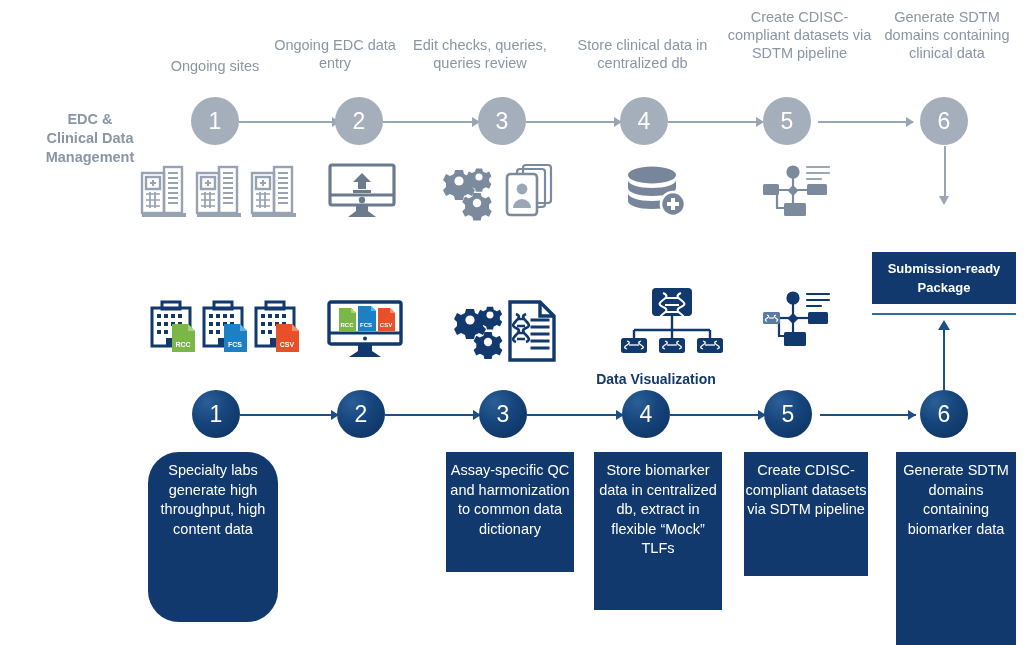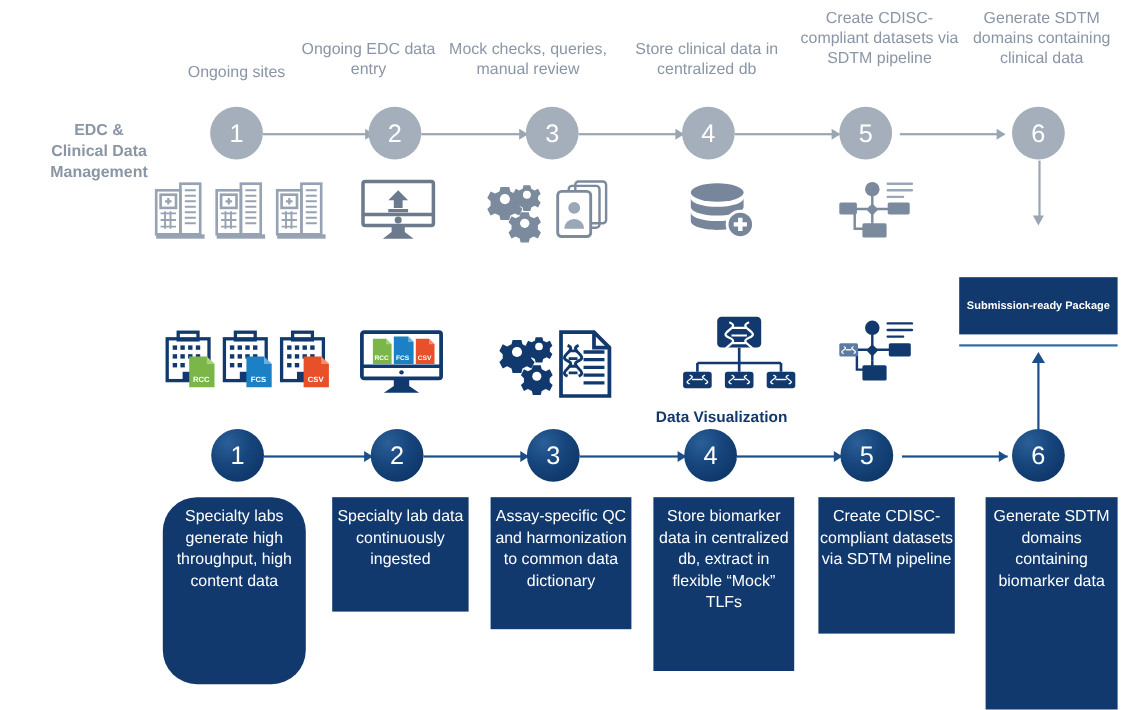--- a/index.html
+++ b/index.html
@@ -80,21 +80,21 @@
     color:#ffffff;
     font-size:14.5px;
     line-height:19.5px;
     text-align:center;
     display:flex;align-items:flex-start;justify-content:center;
     padding-top:9px;
     box-sizing:border-box;
   }
   .subbox{
     background:#11396e;color:#fff;
-    font-size:10px;line-height:19px;font-weight:bold;
+    font-size:13px;line-height:19px;font-weight:bold;
     text-align:center;
     display:flex;align-items:center;justify-content:center;
     box-sizing:border-box;
   }
   .underline{height:2.2px;background:#2e6ca4;}
 
   
   .cdisc{
     font-family:"DejaVu Sans", sans-serif;
     font-weight:bold;
@@ -107,21 +107,21 @@
 
   svg{display:block;overflow:visible;}
 </style>
 </head>
 <body>
 
 <div class="stage">
 
   <div class="abs caption" style="left:150px;top:57px;width:130px;">Ongoing sites</div>
   <div class="abs caption" style="left:265px;top:36px;width:140px;">Ongoing EDC data entry</div>
-  <div class="abs caption" style="left:405px;top:36px;width:150px;">Mock checks, queries, manual review</div>
+  <div class="abs caption" style="left:405px;top:36px;width:150px;">Edit checks, queries, queries review</div>
   <div class="abs caption" style="left:565px;top:36px;width:155px;">Store clinical data in centralized db</div>
   <div class="abs caption" style="left:727px;top:8px;width:145px;">Create CDISC-compliant datasets via SDTM pipeline</div>
   <div class="abs caption" style="left:872px;top:8px;width:150px;">Generate SDTM domains containing clinical data</div>
 
   <div class="abs rowlabel" style="left:25px;top:110px;width:130px;">
     <div>EDC &amp;</div>
     <div>Clinical Data</div>
     <div>Management</div>
   </div>
 
@@ -500,23 +500,20 @@
     <span>5</span>
     </div>
   <div class="abs circ navy" style="left:920px;top:390px;">
     <span>6</span>
     </div>
 
   <div class="abs nbox" style="left:148px;top:452px;width:130px;height:170px;border-radius:31px;">
     <span>Specialty labs generate high throughput, high content data</span>
     </div>
 
-  <div class="abs nbox" style="left:302px;top:452px;width:124px;height:104px;">
-    <span>Specialty lab data continuously ingested</span>
-    </div>
 
   <div class="abs nbox" style="left:446px;top:452px;width:128px;height:120px;">
     <span>Assay-specific QC and harmonization to common data dictionary</span>
     </div>
 
   <div class="abs nbox" style="left:594px;top:452px;width:128px;height:158px;">
     <span>Store biomarker data in centralized db, extract in flexible “Mock” TLFs</span>
     </div>
 
   <div class="abs nbox" style="left:744px;top:452px;width:124px;height:124px;">

